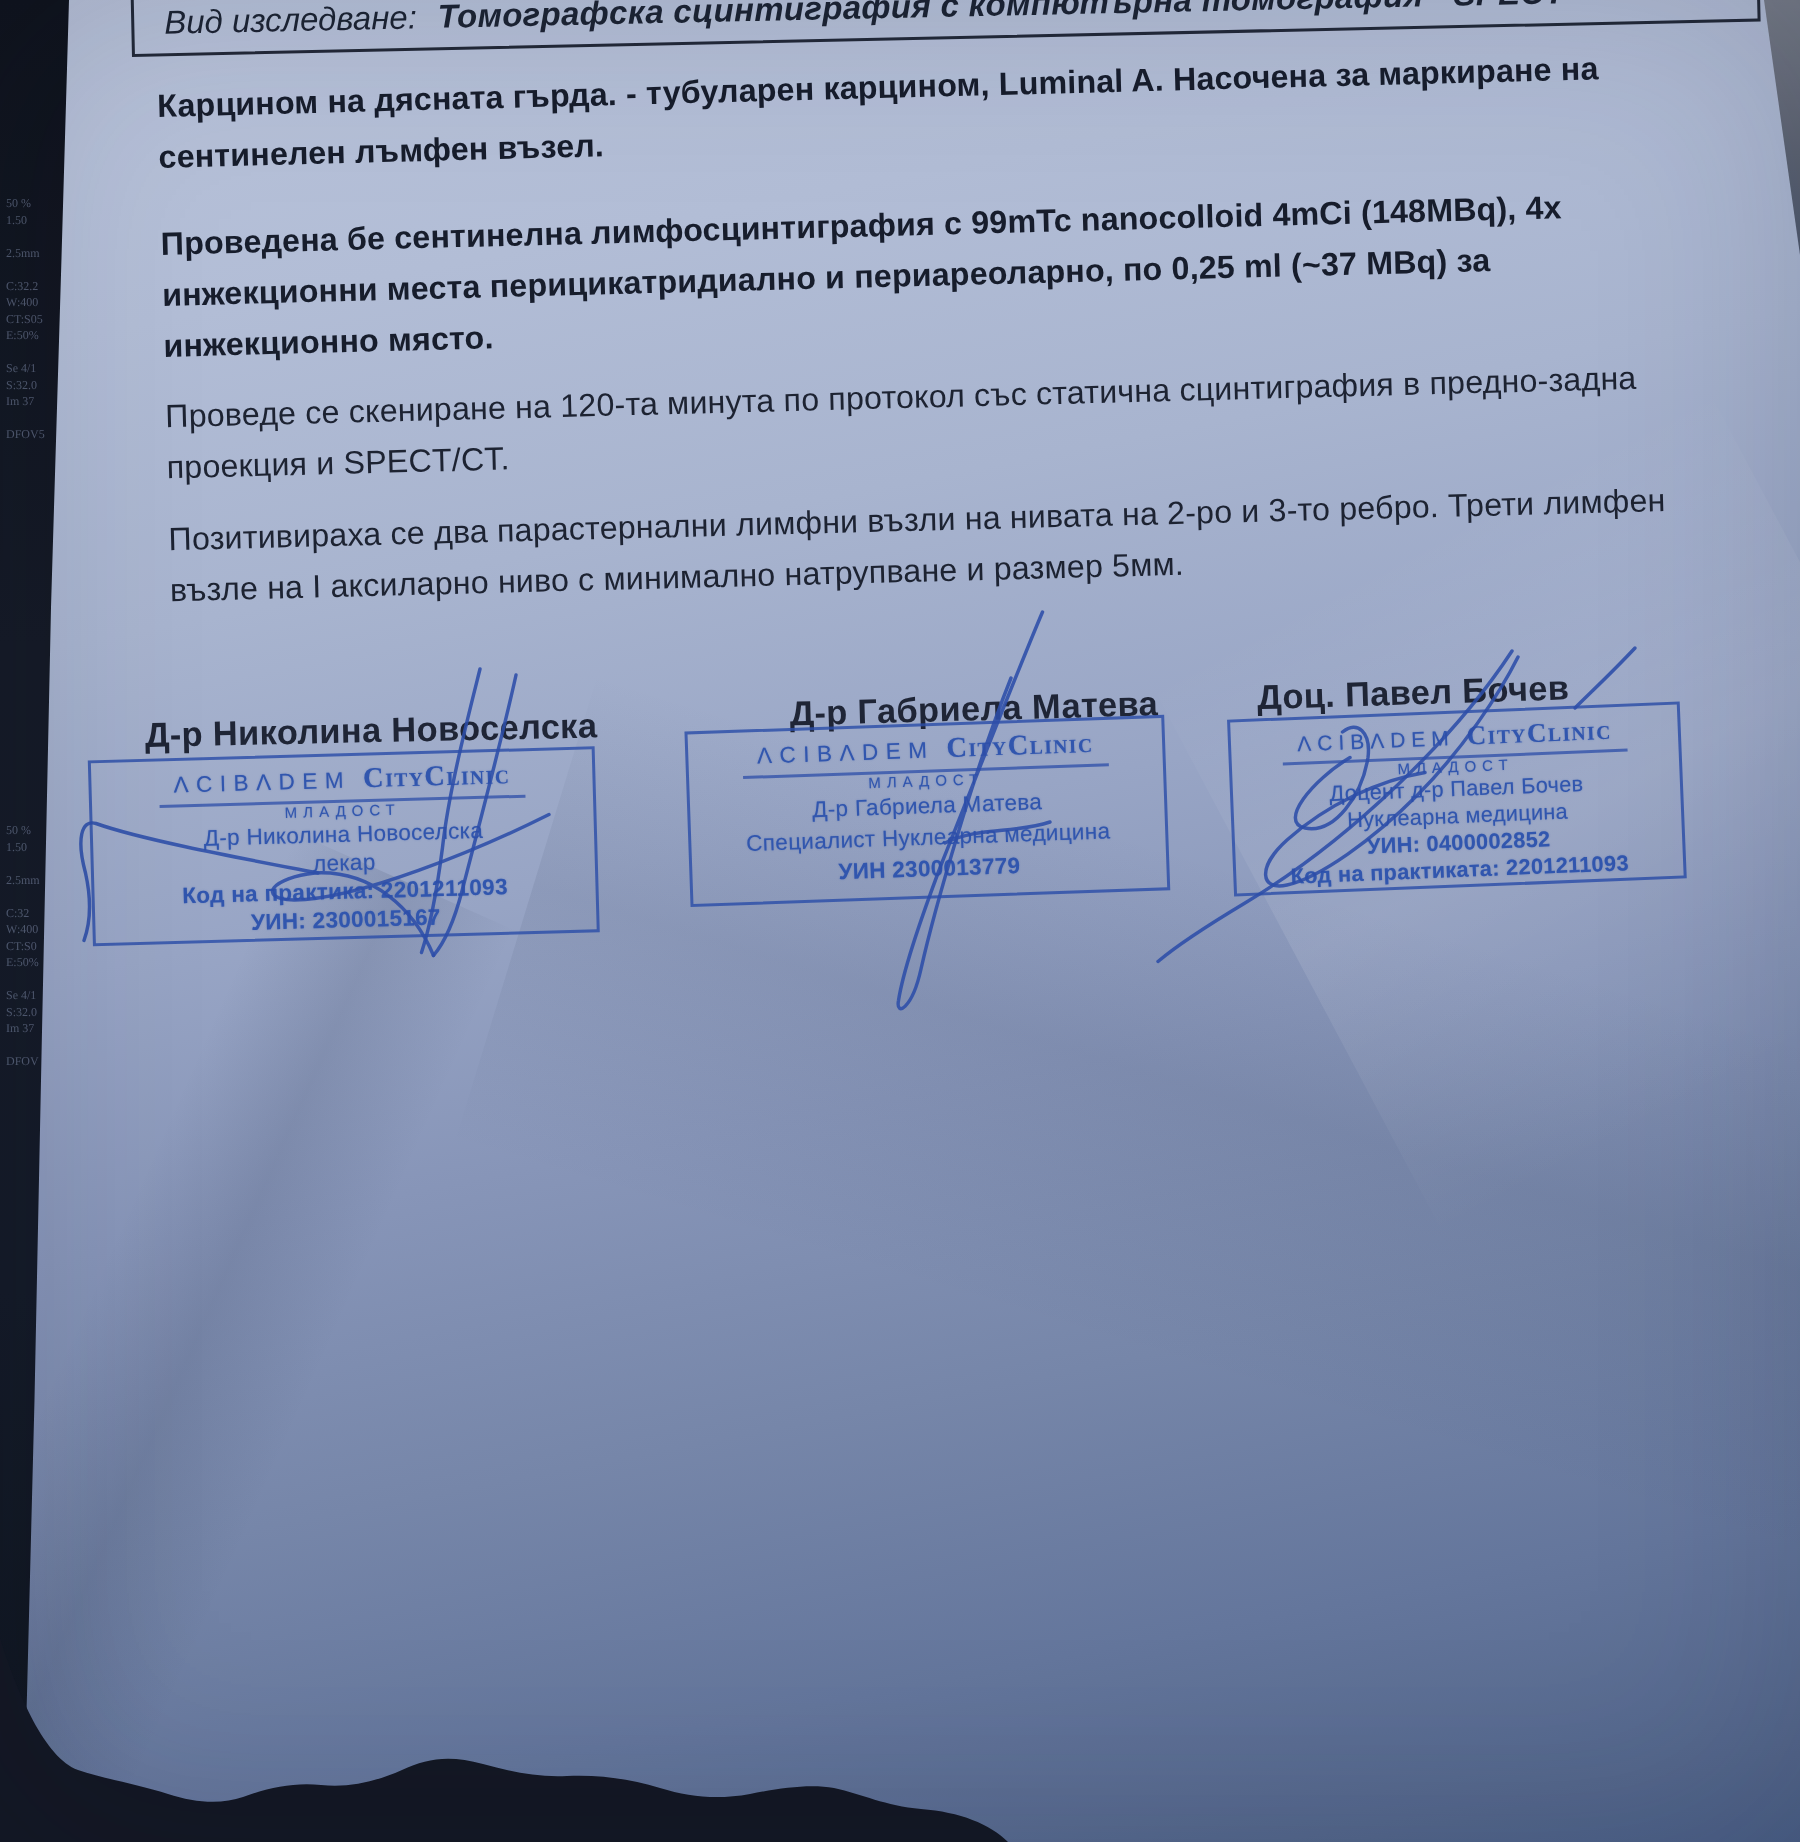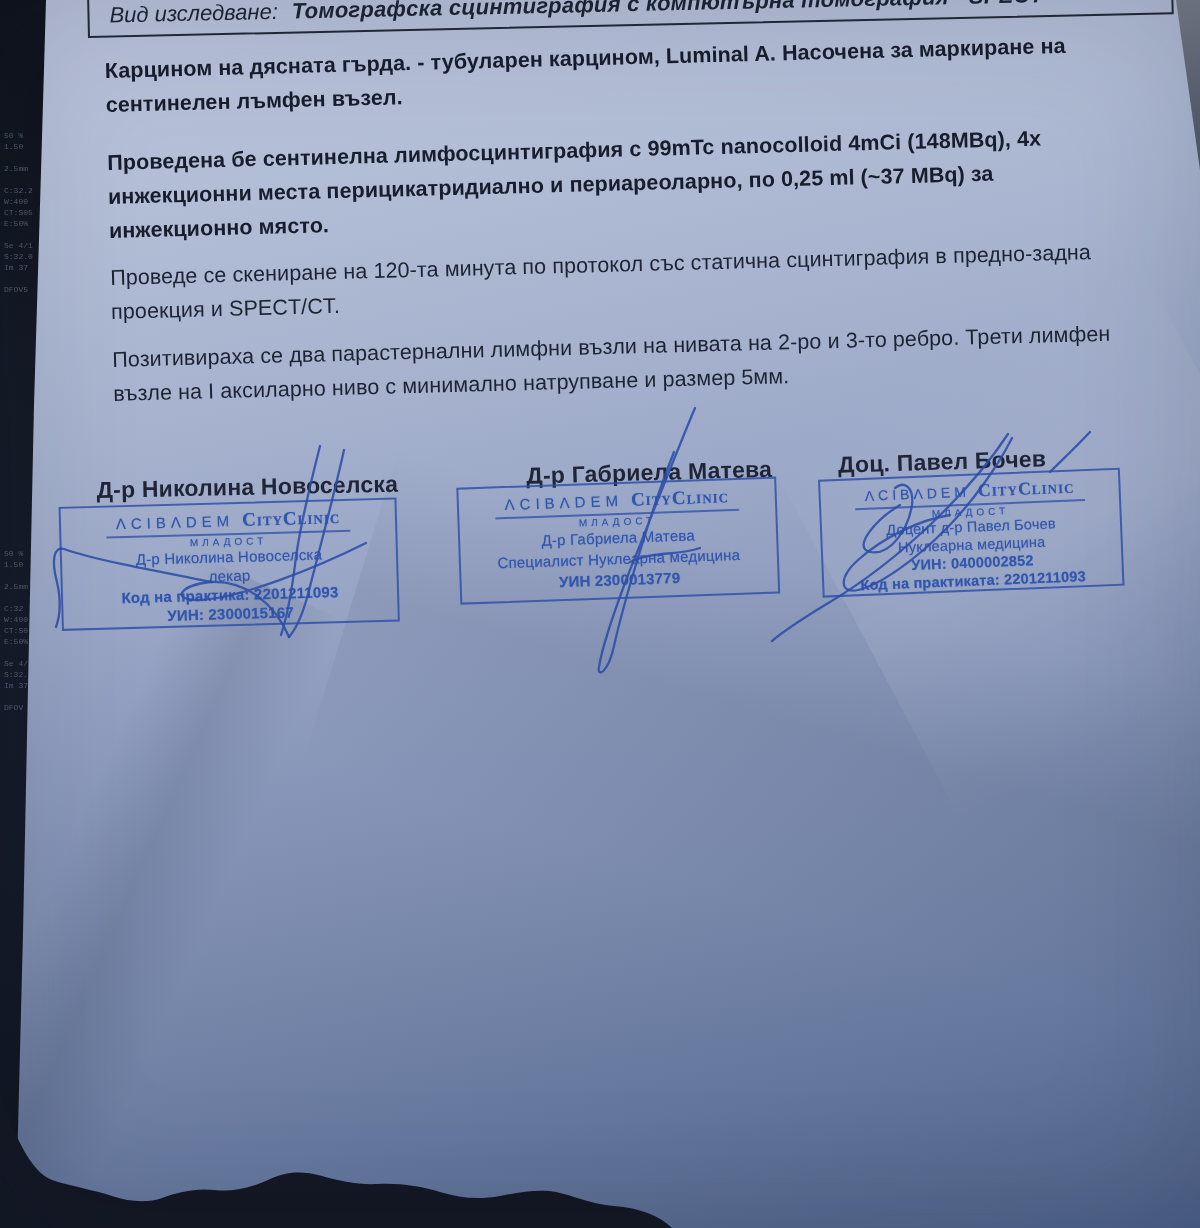--- a/index.html
+++ b/index.html
@@ -34,21 +34,21 @@
   .vignette{position:absolute;inset:0;box-shadow:inset 0 0 140px rgba(20,28,48,.18);}
 
   
   .strip{
     position:absolute;left:0;top:0;width:60px;height:1228px;
     background:linear-gradient(180deg,#0e121b 0%,#151a26 35%,#141a27 70%,#0f141e 100%);
     clip-path:polygon(0 0,46px 0,41px 14%,34px 33%,28px 56%,23px 76%,18px 92%,15px 100%,0 100%);
   }
   .ovl{
     position:absolute;left:4px;
-    font-family:Liberation Mono, monospace;
+    font-family:Liberation Serif, serif;
     font-size:8px;line-height:11px;letter-spacing:0;
     color:rgba(138,152,182,.52);white-space:pre-line;
   }
   .ovl1{top:130px;}
   .ovl2{top:548px;}
 
   
   .bottom-mass{position:absolute;left:0;bottom:0;}
 
   

